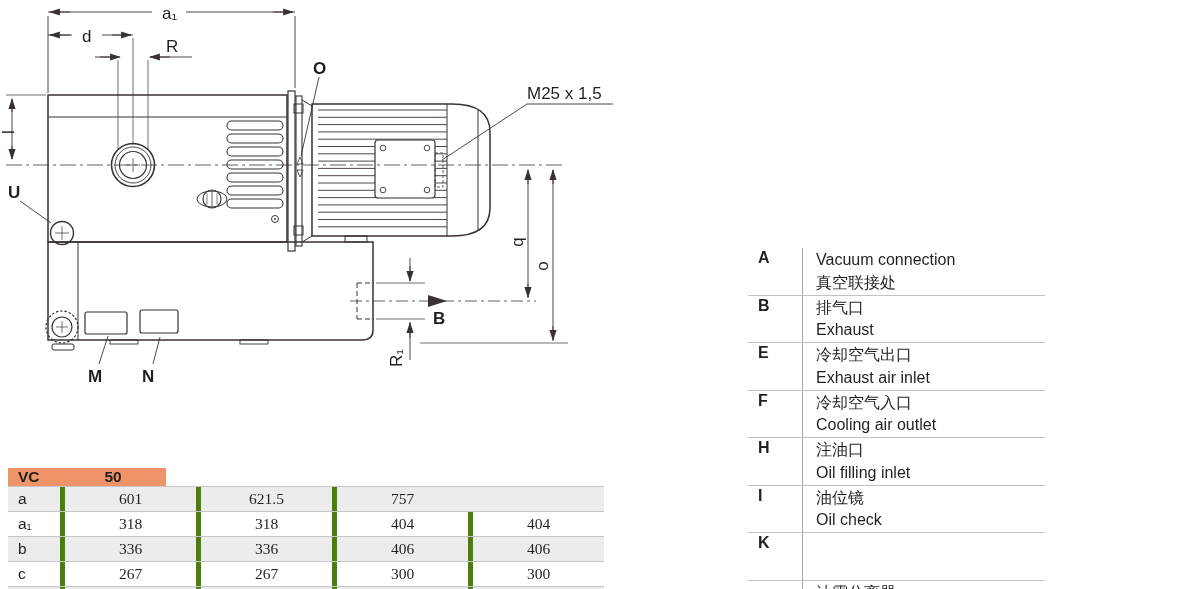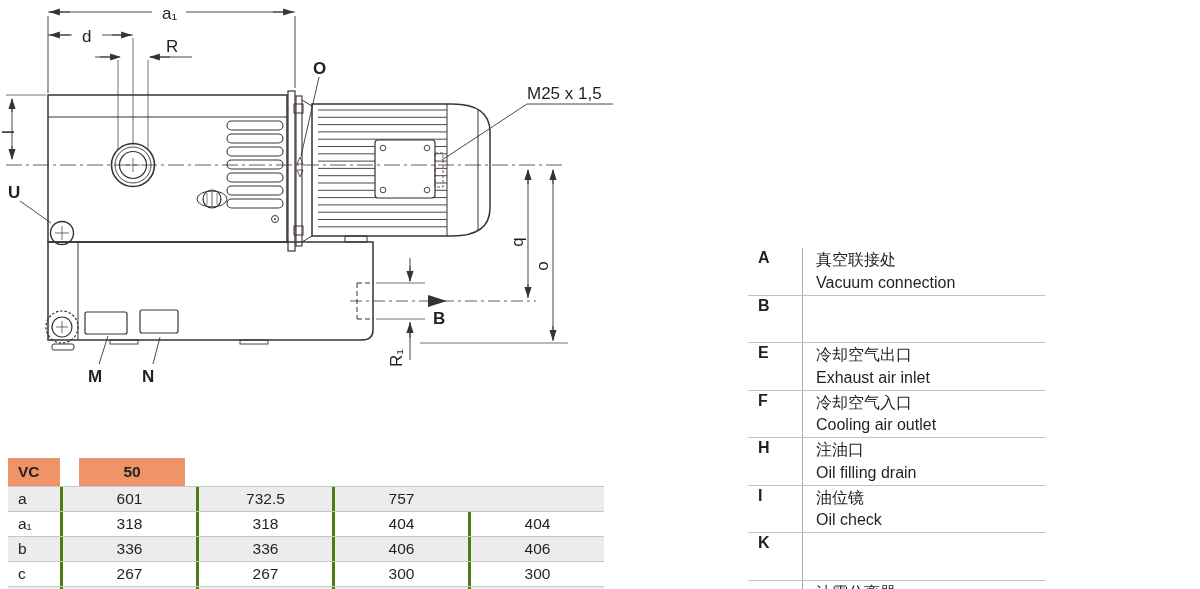--- a/index.html
+++ b/index.html
@@ -8,33 +8,33 @@
     background:#ffffff;color:#231f20;
     font-family:"Liberation Sans","DejaVu Sans",sans-serif;
   }
   
   #drawing{position:absolute;left:0;top:0;}
   #drawing text{fill:#231f20;font-family:"Liberation Sans","DejaVu Sans",sans-serif;}
   .dimlbl{font-size:17px;font-weight:400;}
   .featlbl{font-size:17px;font-weight:700;}
   
   .dims-table{position:absolute;left:8px;top:458px;width:596px;font-size:15.5px;}
-  .t-head{display:flex;height:28px;}
+  .t-head{display:flex;height:28px;align-items:flex-end;}
   .t-head .cell{
     background:#ee9468;font-weight:700;display:flex;align-items:center;justify-content:center;
   }
   .t-head .cell.lab{width:52px;justify-content:flex-start;padding-left:10px;box-sizing:border-box;}
-  .t-head .cell.val{width:106px;margin-left:19px;}
+  .t-head .cell.val{width:106px;margin-left:0;}
   .t-row{display:flex;height:24px;border-top:1px solid #c6c6c6;}
   .t-row:first-of-type{border-top:2px solid #ffffff;}
   .t-row.odd{background:#ececec;}
   .t-row.even{background:#ffffff;}
   .t-row .cell{display:flex;align-items:center;justify-content:center;}
   .t-row .cell.lab{width:52px;justify-content:flex-start;padding-left:10px;box-sizing:border-box;}
-  .t-row .cell.val{width:136px;border-left:3px solid #4d7c0f;box-sizing:border-box;}
+  .t-row .cell.val{width:136px;border-left:5px solid #4d7c0f;box-sizing:border-box;font-family:Liberation Serif, serif;}
   
   .legend{position:absolute;left:748px;top:248px;width:297px;font-size:16px;}
   .lg-row{display:flex;height:47.5px;border-bottom:1px solid #c6c1bf;box-sizing:border-box;}
   .lg-key{width:55px;font-weight:700;padding:1px 0 0 10px;box-sizing:border-box;
           border-right:1px solid #aeaaa8;}
   .lg-txt{padding-left:13px;line-height:22.5px;padding-top:1px;}
   .lg-row.partial{border-bottom:none;height:40px;}
 </style>
 </head>
 <body>
@@ -229,21 +229,21 @@
 </svg>
 
 <div class="dims-table">
   <div class="t-head">
     <div class="cell lab">VC</div>
     <div class="cell val">50</div>
   </div>
   <div class="t-row odd">
     <div class="cell lab">a</div>
     <div class="cell val">601</div>
-    <div class="cell val">732.5</div>
+    <div class="cell val">621.5</div>
     <div class="cell val">757</div>
   </div>
   <div class="t-row even">
     <div class="cell lab">a₁</div>
     <div class="cell val">318</div>
     <div class="cell val">318</div>
     <div class="cell val">404</div>
     <div class="cell val">404</div>
   </div>
   <div class="t-row odd">
@@ -266,46 +266,50 @@
     <div class="cell val"></div>
     <div class="cell val"></div>
     <div class="cell val"></div>
   </div>
 </div>
 
 <div class="legend">
   <div class="lg-row">
     <div class="lg-key">A</div>
     <div class="lg-txt">
+      <div>Vacuum connection</div>
       <div>真空联接处</div>
-      <div>Vacuum connection</div>
     </div>
   </div>
   <div class="lg-row">
     <div class="lg-key">B</div>
+    <div class="lg-txt">
+      <div>排气口</div>
+      <div>Exhaust</div>
+    </div>
   </div>
   <div class="lg-row">
     <div class="lg-key">E</div>
     <div class="lg-txt">
       <div>冷却空气出口</div>
       <div>Exhaust air inlet</div>
     </div>
   </div>
   <div class="lg-row">
     <div class="lg-key">F</div>
     <div class="lg-txt">
       <div>冷却空气入口</div>
       <div>Cooling air outlet</div>
     </div>
   </div>
   <div class="lg-row">
     <div class="lg-key">H</div>
     <div class="lg-txt">
       <div>注油口</div>
-      <div>Oil filling drain</div>
+      <div>Oil filling inlet</div>
     </div>
   </div>
   <div class="lg-row">
     <div class="lg-key">I</div>
     <div class="lg-txt">
       <div>油位镜</div>
       <div>Oil check</div>
     </div>
   </div>
   <div class="lg-row">

